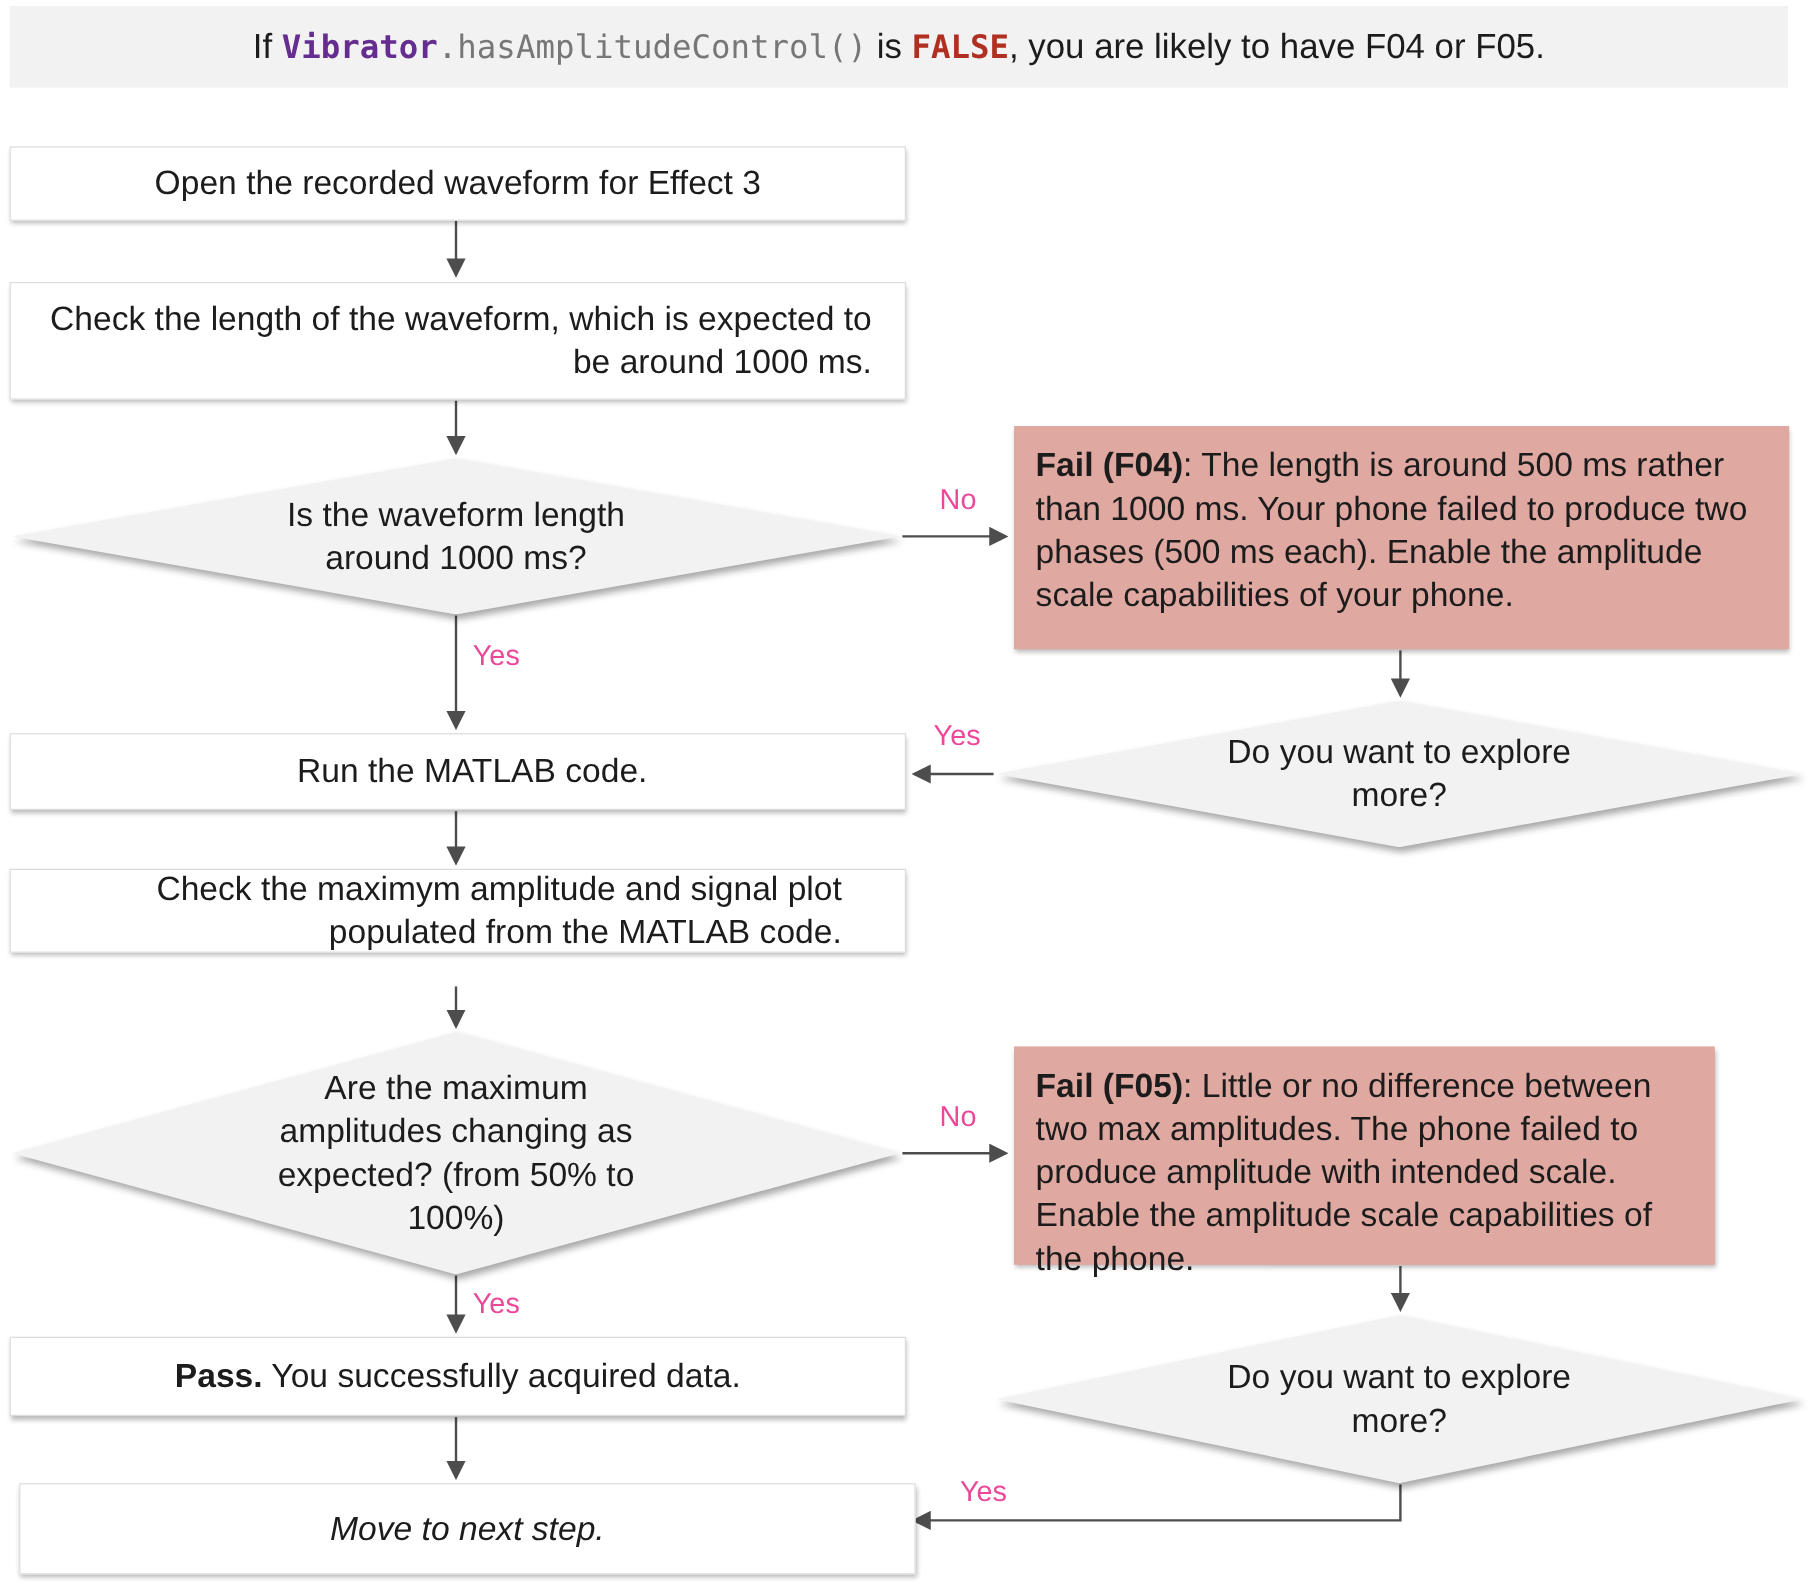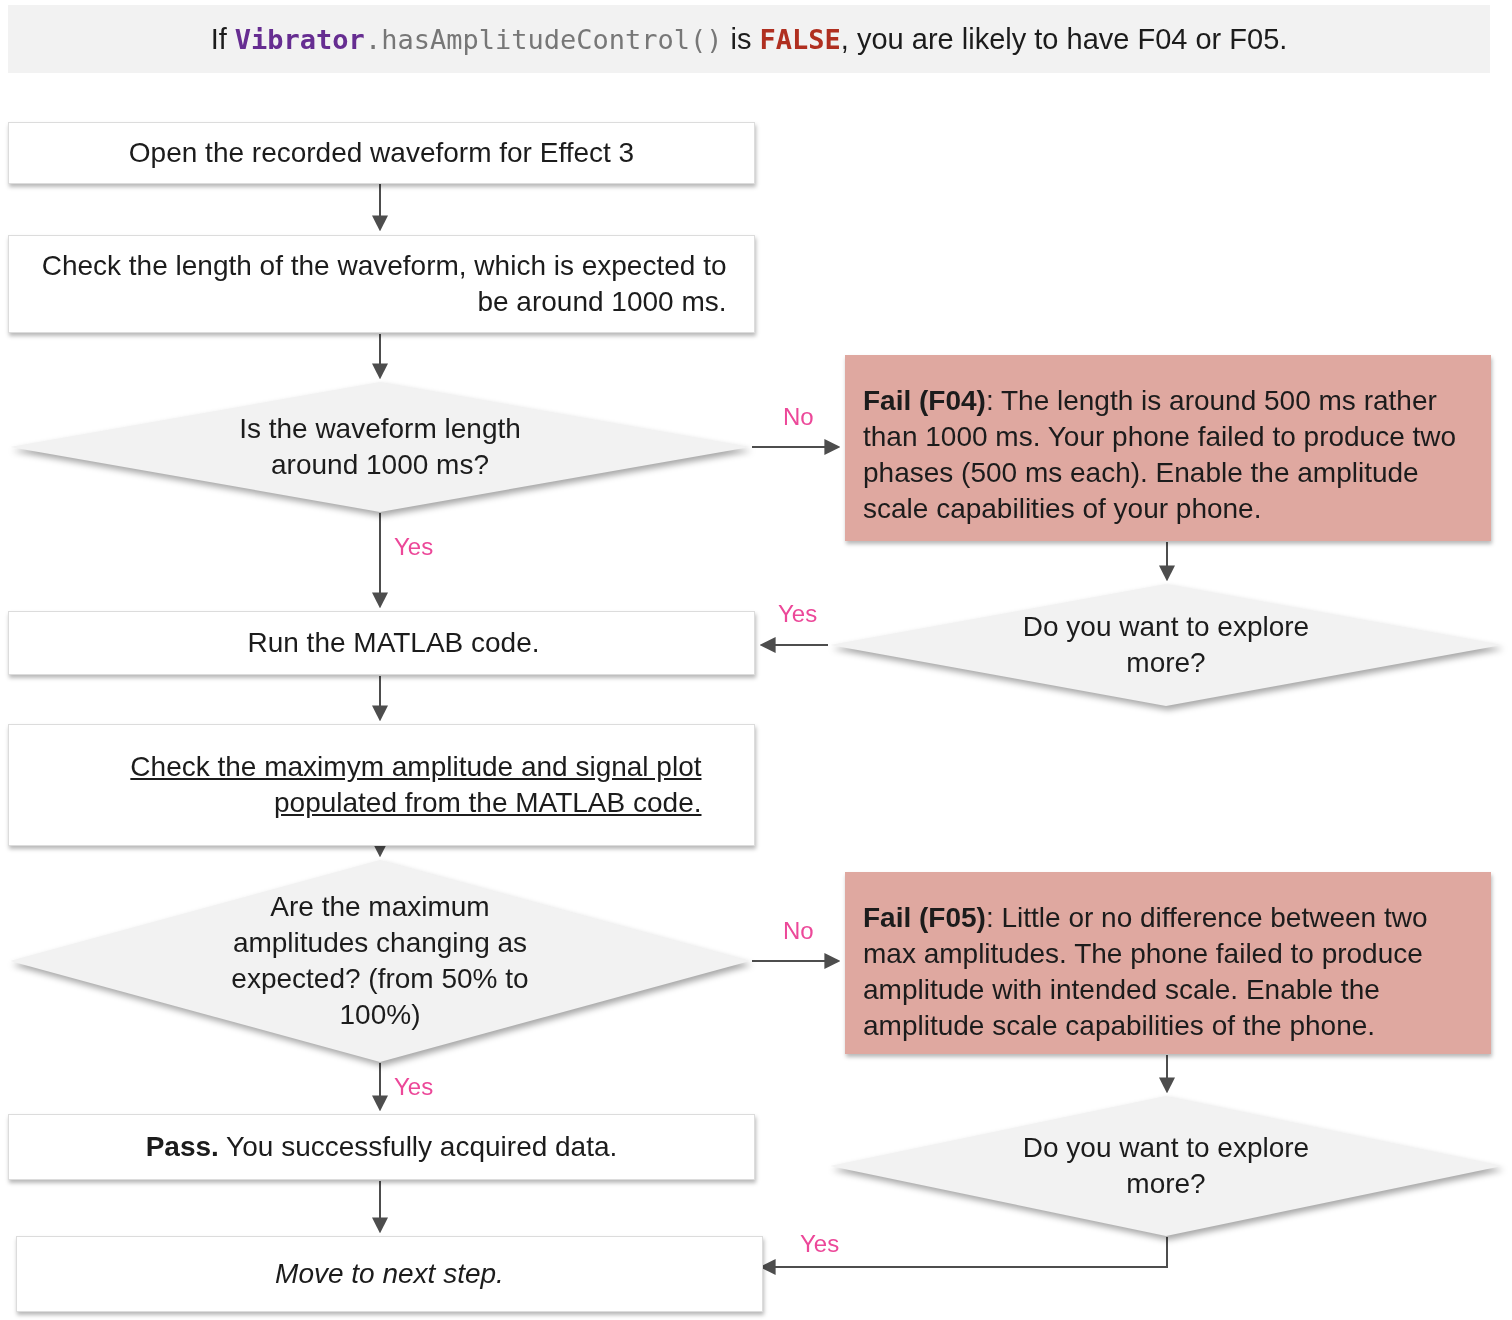--- a/index.html
+++ b/index.html
@@ -31,21 +31,21 @@
     text-align:right;font-size:28px;line-height:36px;
     box-sizing:border-box;
   }
   .node .inner{display:inline-block;}
 
   .fail{
     position:absolute;
     background:var(--fail-bg,#dfa8a0);
     box-shadow:1px 3px 4px rgba(0,0,0,0.28);
     font-size:28px;line-height:36px;text-align:left;
-    padding:28px 18px;box-sizing:border-box;
+    padding:15px 18px;box-sizing:border-box;
   }
 
   .diamond-wrap{
     position:absolute;
     filter:drop-shadow(2px 4px 3px rgba(0,0,0,0.35));
   }
   .diamond{
     width:100%;height:100%;
     background:var(--diamond-bg,#f2f2f2);
     clip-path:polygon(50% 0%,100% 50%,50% 100%,0% 50%);
@@ -100,21 +100,21 @@
   <div class="diamond-wrap" style="left:10px;top:382px;width:740px;height:130px;">
     <div class="diamond">
       <div class="inner" style="max-width:310px;">Is the waveform length around 1000 ms?</div>
     </div>
   </div>
 
   <div class="node" style="left:8px;top:611px;width:747px;height:64px;padding-left:24px;">
     <div class="inner">Run the MATLAB code.</div>
   </div>
 
-  <div class="node" style="left:8px;top:724px;width:747px;height:122px;text-decoration:underline;">
+  <div class="node" style="left:8px;top:724px;width:747px;height:70px;">
     <div class="inner" style="max-width:640px;">Check the maximym amplitude and signal plot populated from the MATLAB code.</div>
   </div>
 
   <div class="diamond-wrap" style="left:10px;top:860px;width:740px;height:202px;">
     <div class="diamond">
       <div class="inner" style="max-width:315px;">Are the maximum amplitudes changing as expected? (from 50% to 100%)</div>
     </div>
   </div>
 
   <div class="node" style="left:8px;top:1114px;width:747px;height:66px;">
@@ -128,21 +128,21 @@
   <div class="fail" style="left:845px;top:355px;width:646px;height:186px;">
     <span class="b">Fail (F04)</span><span>: The length is around 500 ms rather than 1000 ms. Your phone failed to produce two phases (500 ms each). Enable the amplitude scale capabilities of your phone.</span>
   </div>
 
   <div class="diamond-wrap" style="left:830px;top:584px;width:672px;height:122px;">
     <div class="diamond">
       <div class="inner" style="max-width:320px;">Do you want to explore more?</div>
     </div>
   </div>
 
-  <div class="fail" style="left:845px;top:872px;width:646px;height:182px;">
+  <div class="fail" style="left:845px;top:872px;width:584px;height:182px;">
     <span class="b">Fail (F05)</span><span>: Little or no difference between two max amplitudes. The phone failed to produce amplitude with intended scale. Enable the amplitude scale capabilities of the phone.</span>
   </div>
 
   <div class="diamond-wrap" style="left:830px;top:1096px;width:672px;height:140px;">
     <div class="diamond">
       <div class="inner" style="max-width:320px;">Do you want to explore more?</div>
     </div>
   </div>
 
   <div class="edge-label" style="left:394px;top:533px;">Yes</div>

